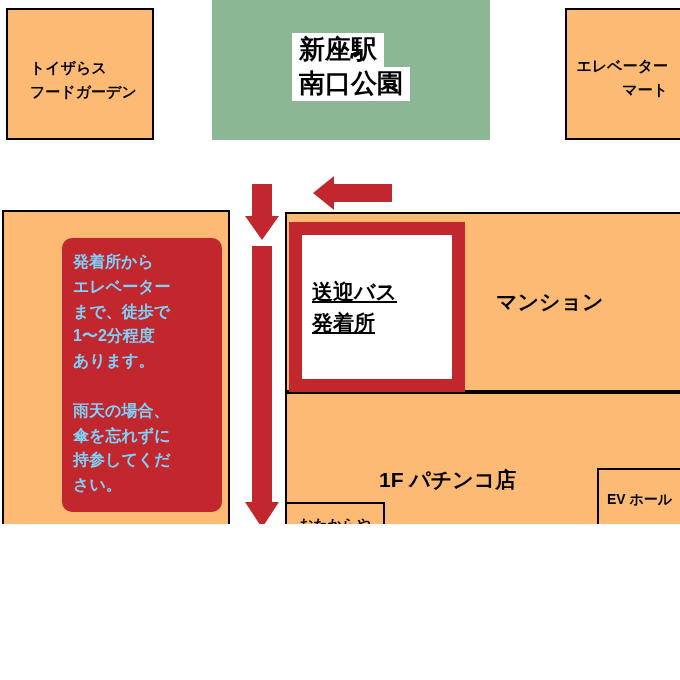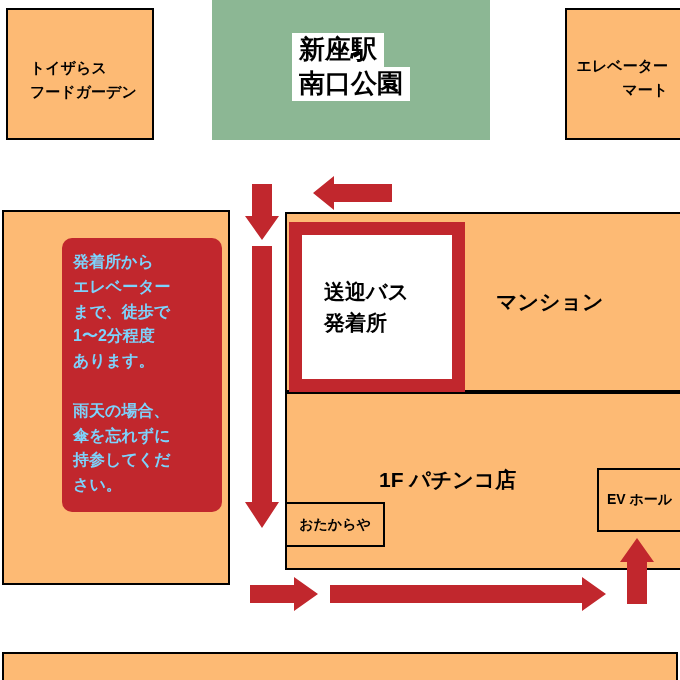--- a/index.html
+++ b/index.html
@@ -1,20 +1,20 @@
 <!DOCTYPE html>
 <html><head>
 <meta charset="utf-8">
 <style>
   * { margin: 0; padding: 0; box-sizing: border-box; }
   html, body { background: #ffffff; }
   .canvas {
     position: relative;
     width: 680px;
-    height: 680px;
+    height: 524px;
     overflow: hidden;
     background: #ffffff;
     font-family: "Liberation Sans", sans-serif;
     font-weight: 700;
     color: #000000;
   }
   .box {
     position: absolute;
     background: #fdba74;
     border: 2px solid #000000;
@@ -47,21 +47,22 @@
     position: absolute;
     left: 289px; top: 222px; width: 176px; height: 170px;
     background: #ffffff;
     border: 13px solid #c1272d;
     display: flex;
     align-items: center;
   }
   .busstop-label {
     font-size: 21px;
     line-height: 1.5;
-    padding-left: 22px;
+    padding-left: 10px;
+    text-decoration: underline;
   }
   .label { position: absolute; }
   .center-flex { display: flex; align-items: center; justify-content: center; }
   svg.arrows {
     position: absolute; left: 0; top: 0; width: 680px; height: 680px;
     pointer-events: none;
   }
 </style>
 </head>
 <body>

